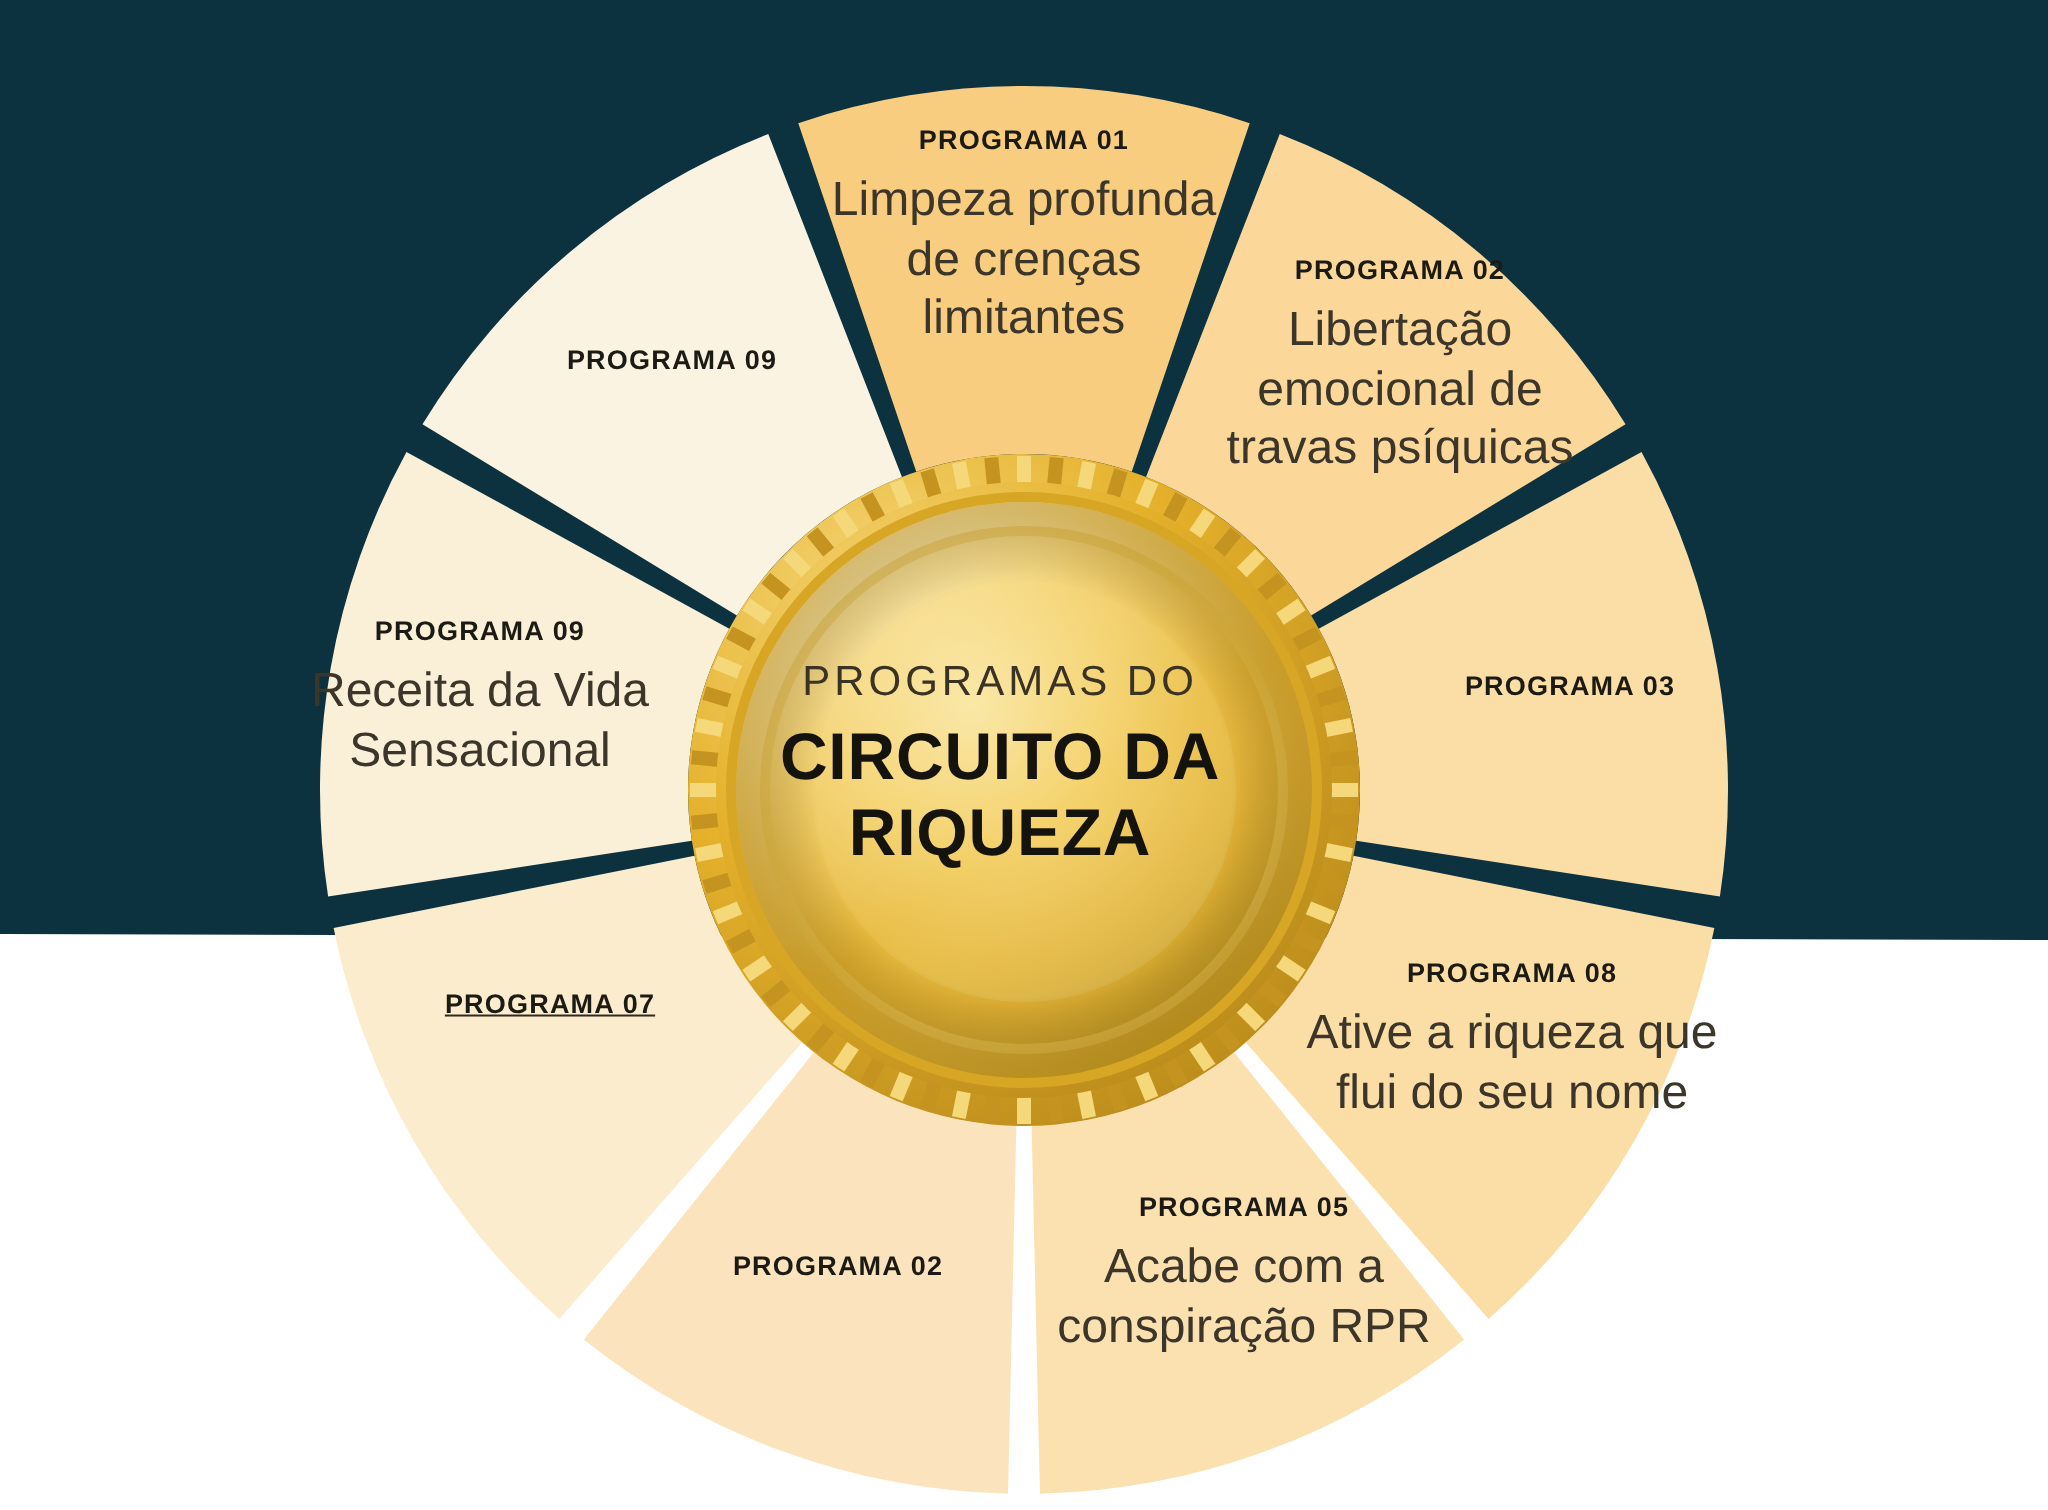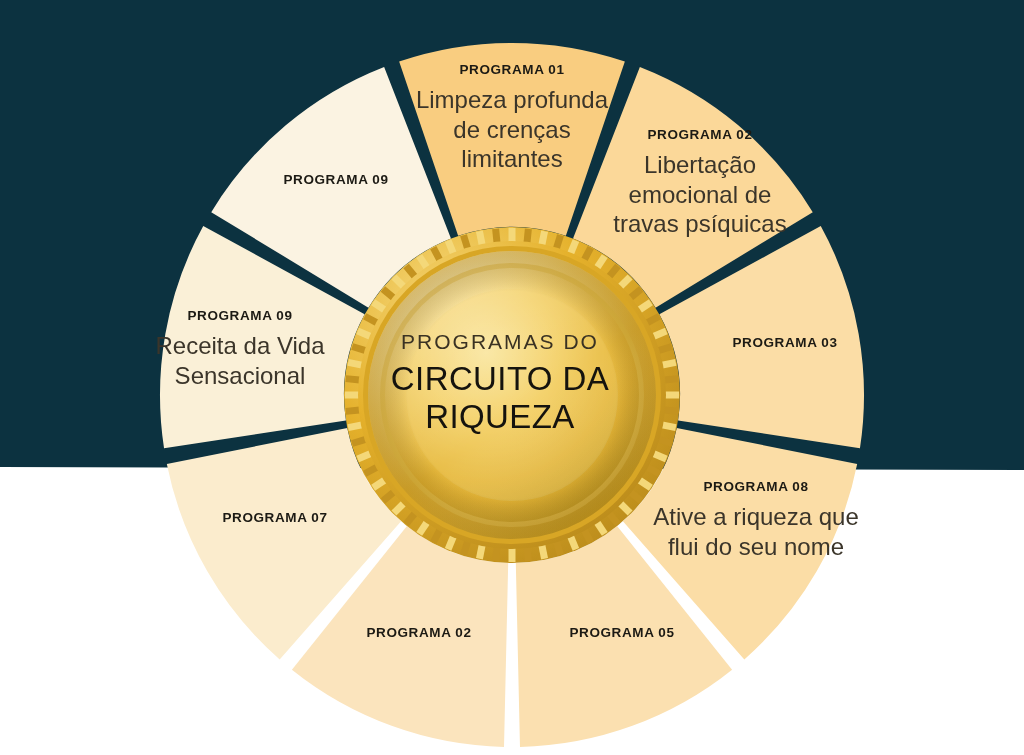--- a/index.html
+++ b/index.html
@@ -43,21 +43,21 @@
   }
   .coin-kicker{
     font-size:21px;
     letter-spacing:2.0px;
     color:#3a3223;
     margin-bottom:6px;
     white-space:nowrap;
   }
   .coin-title{
     font-size:33px;
-    font-weight:normal;
+    font-weight:bold;
     letter-spacing:0.4px;
     color:#15130e;
     line-height:1.16;
     white-space:pre-line;
   }
 </style>
 </head>
 <body>
 
 <div id="stage">
@@ -201,25 +201,27 @@
       <div class="seg-label" style="left: 785px; top: 347px;">
         <div class="seg-num">PROGRAMA 03</div>
       </div>
       <div class="seg-label" style="left: 756px; top: 520px;">
         <div class="seg-num">PROGRAMA 08</div>
         <div class="seg-text">Ative a riqueza que
 flui do seu nome</div>
       </div>
       <div class="seg-label" style="left: 622px; top: 637px;">
         <div class="seg-num">PROGRAMA 05</div>
+        <div class="seg-text">Acabe com a
+conspiração RPR</div>
       </div>
       <div class="seg-label" style="left: 419px; top: 637px;">
         <div class="seg-num">PROGRAMA 02</div>
       </div>
-      <div class="seg-label" style="left: 275px; top: 522px;">
+      <div class="seg-label" style="left: 275px; top: 506px; text-decoration: underline;">
         <div class="seg-num">PROGRAMA 07</div>
       </div>
       <div class="seg-label" style="left: 240px; top: 349px;">
         <div class="seg-num">PROGRAMA 09</div>
         <div class="seg-text">Receita da Vida
 Sensacional</div>
       </div>
       <div class="seg-label" style="left: 336px; top: 184px; text-align: center;">
         <div class="seg-num">PROGRAMA 09</div>
       </div>

